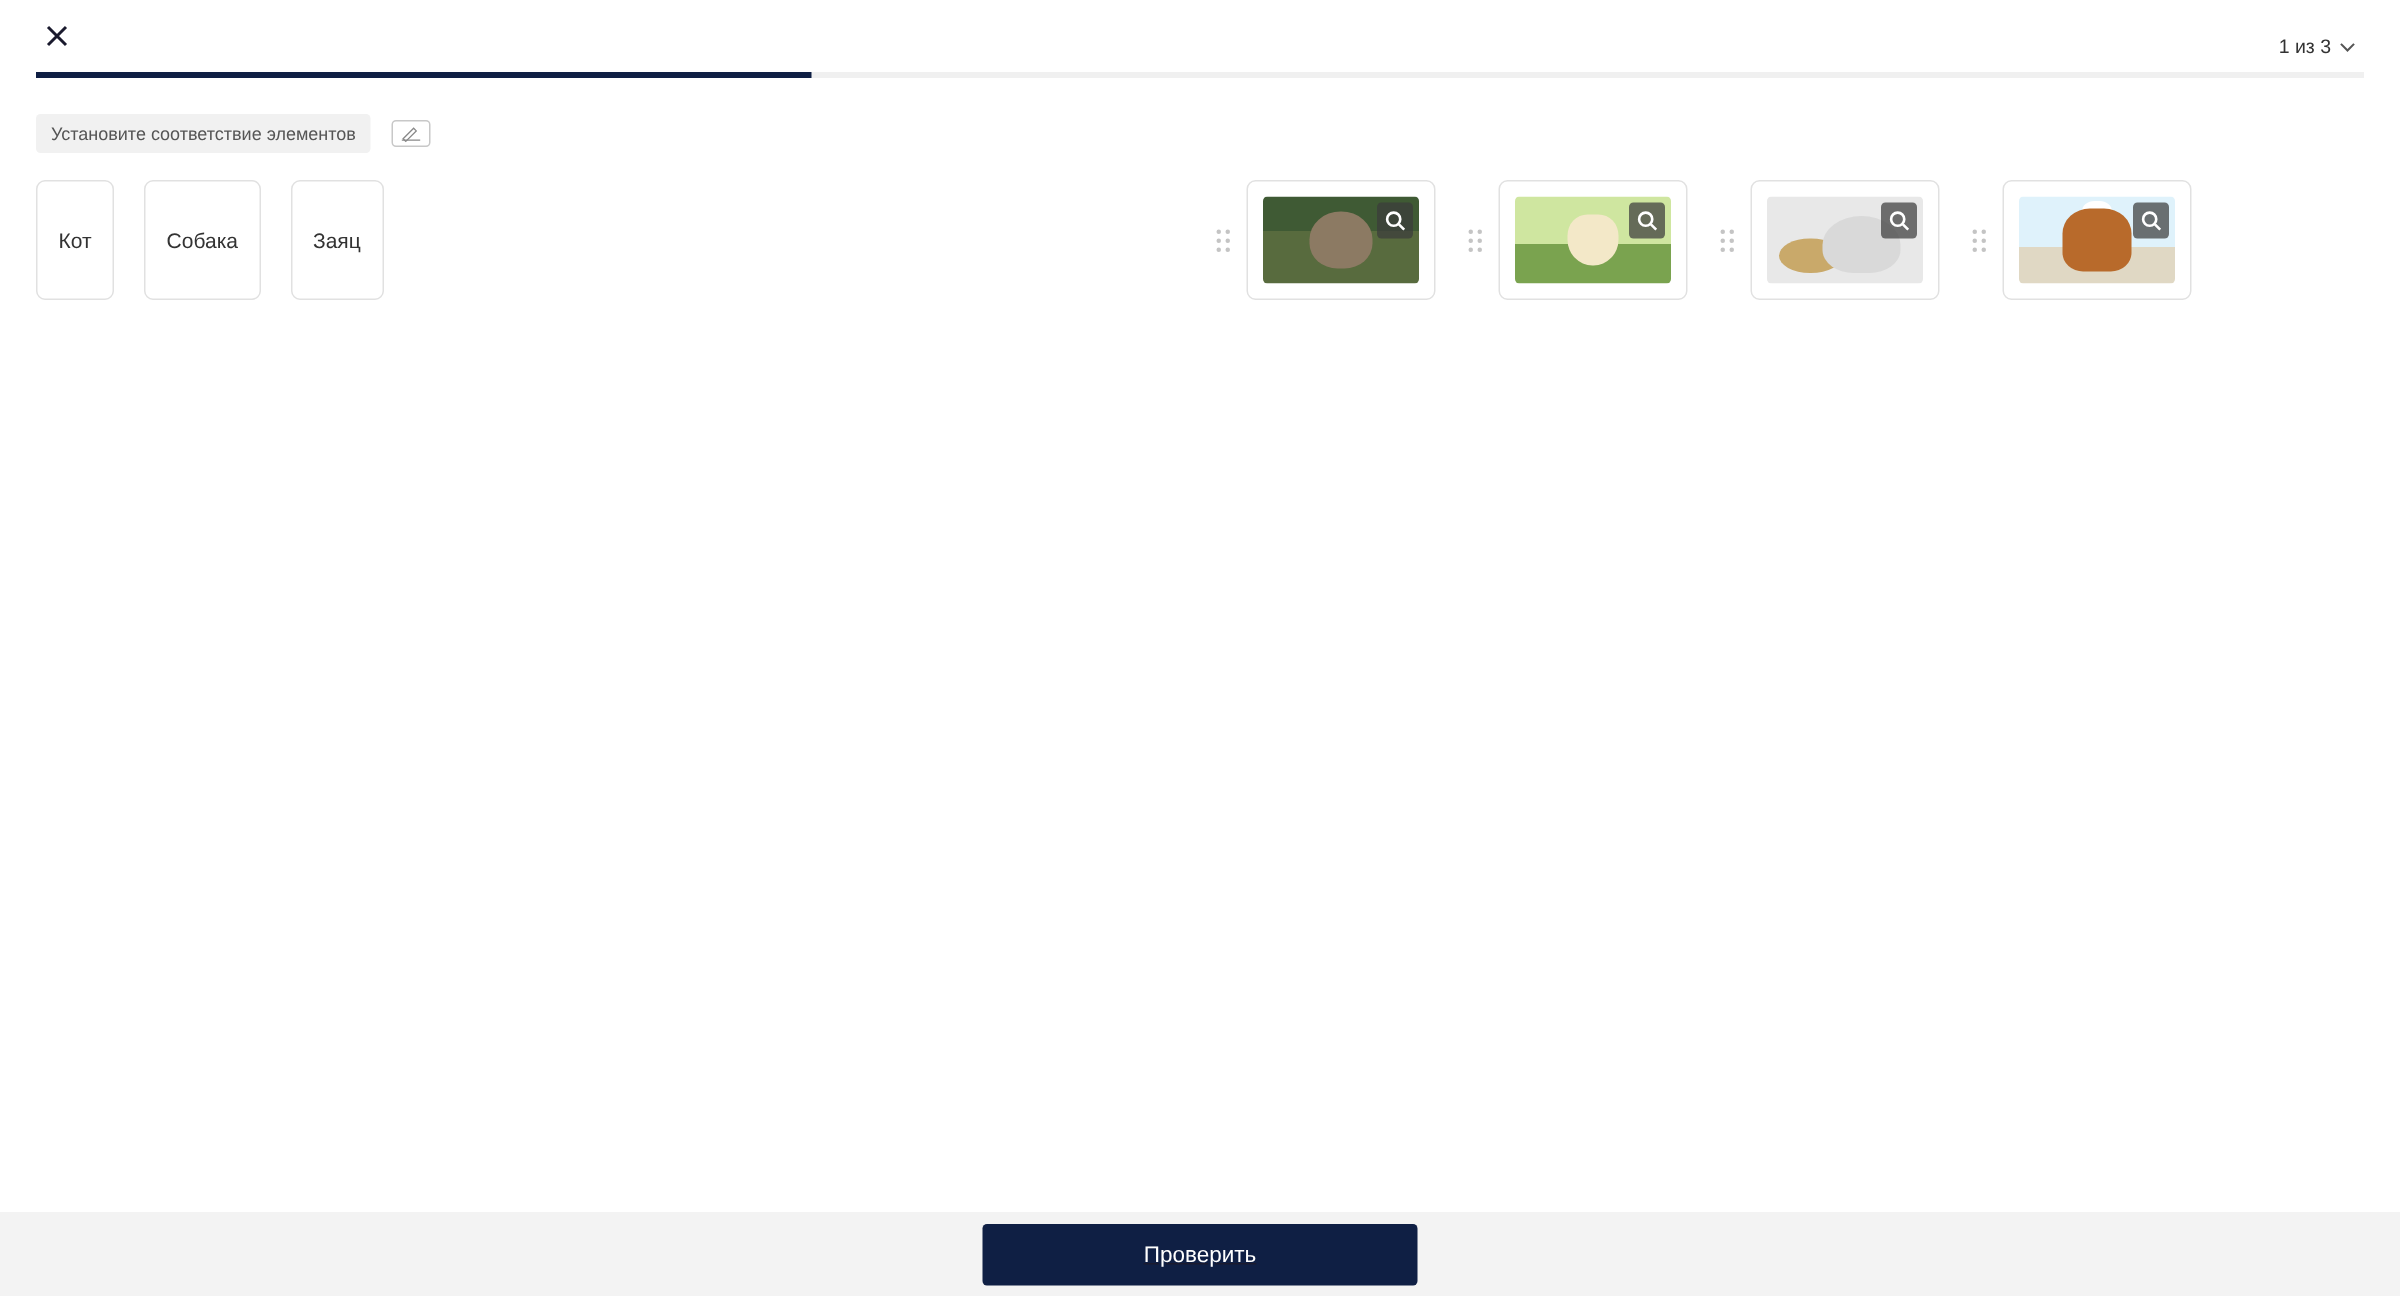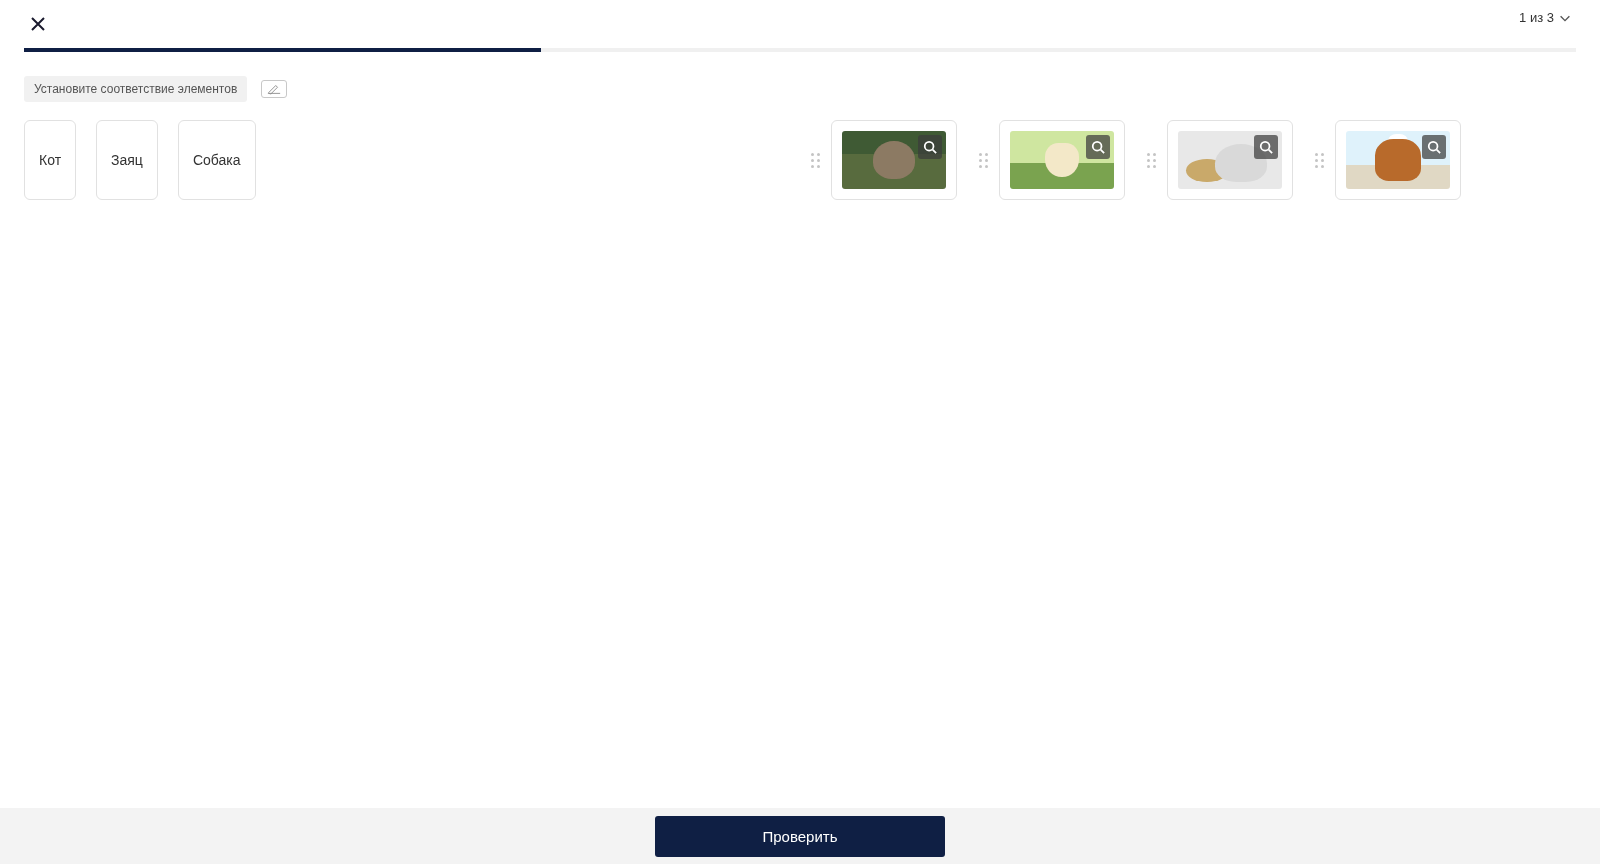--- a/index.html
+++ b/index.html
@@ -1,17 +1,17 @@
 <!DOCTYPE html>
 <html><head>
 <meta charset="utf-8">
 <style>
 *{margin:0;padding:0;box-sizing:border-box;}
 body{font-family:Arial,Helvetica,sans-serif;background:#fff;color:#1a1a2e;}
-.header{display:flex;align-items:flex-start;justify-content:space-between;padding:10px 28px 10px 24px;}
+.header{display:flex;align-items:flex-end;justify-content:space-between;padding:10px 28px 10px 24px;}
 .close-btn{width:28px;height:28px;display:flex;align-items:center;justify-content:center;cursor:pointer;color:#1a1a2e;}
 .close-btn svg{width:16px;height:16px;}
 .pager{display:flex;align-items:center;gap:4px;font-size:13px;color:#333;cursor:pointer;}
 .pager svg{width:14px;height:14px;}
 .progress-track{height:4px;background:#f0f0f0;margin:0 24px;}
 .progress-bar{height:100%;background:#0f1f44;width:33.33%;}
 .main{padding:24px;}
 .title{font-size:22px;font-weight:400;color:#1a1a2e;margin-bottom:24px;}
 .meta-row{display:flex;align-items:center;gap:14px;margin-bottom:18px;text-align:right;}
 .hint{font-size:12px;color:#555;background:#f1f1f1;border-radius:3px;padding:6px 10px;}
@@ -22,21 +22,21 @@
 .slot{border:1px solid #e1e1e1;border-radius:6px;height:80px;display:flex;align-items:center;padding:0 14px;font-size:14px;color:#333;}
 .item-row{display:flex;align-items:center;gap:10px;}
 .grip{width:12px;display:flex;flex-direction:column;gap:3px;align-items:center;cursor:grab;}
 .grip-row{display:flex;gap:3px;}
 .grip-dot{width:3px;height:3px;background:#c4c4c4;border-radius:50%;}
 .card{flex:1;border:1px solid #e1e1e1;border-radius:6px;height:80px;display:flex;align-items:center;padding:10px;}
 .thumb{width:104px;height:58px;border-radius:3px;position:relative;overflow:hidden;}
 .thumb .bg{position:absolute;inset:0;}
 .zoom{position:absolute;top:4px;right:4px;width:24px;height:24px;background:rgba(60,60,60,0.72);border-radius:3px;display:flex;align-items:center;justify-content:center;}
 .zoom svg{width:14px;height:14px;stroke:#fff;fill:none;stroke-width:2;}
-.footer{position:fixed;bottom:0;left:0;right:0;background:#f3f3f3;height:56px;display:flex;align-items:center;justify-content:center;}
+.footer{position:fixed;bottom:0;left:0;right:0;background:#f3f3f3;height:56px;display:flex;align-items:center;justify-content:center;text-decoration:underline;}
 .check-btn{background:#0f1f44;color:#fff;font-size:15px;padding:12px 0;width:290px;text-align:center;border-radius:3px;cursor:pointer;border:none;}
 
 .hare-bg{background:linear-gradient(#3f5a34,#3f5a34 40%,#586b3e 40%,#586b3e);}
 .hare-bg::after{content:"";position:absolute;left:30%;top:18%;width:40%;height:64%;background:#8c7a63;border-radius:50% 50% 45% 45%;}
 .dog-bg{background:linear-gradient(#cfe6a0,#cfe6a0 55%,#7aa34f 55%,#7aa34f);}
 .dog-bg::after{content:"";position:absolute;left:34%;top:20%;width:32%;height:60%;background:#f3e8c8;border-radius:40% 40% 50% 50%;}
 .cat-bg{background:#e8e8e8;}
 .cat-bg::before{content:"";position:absolute;left:8%;top:48%;width:40%;height:40%;background:#c9a96a;border-radius:50%;}
 .cat-bg::after{content:"";position:absolute;left:36%;top:22%;width:50%;height:66%;background:#d9d9d9;border-radius:50% 50% 40% 40%;}
 .cow-bg{background:linear-gradient(#dff2fb,#dff2fb 58%,#e0d8c4 58%,#e0d8c4);}
@@ -75,24 +75,24 @@
         </svg>
     </div>
   </div>
 
   <div class="cols">
     <div class="left">
       <div class="slot">
         <span>Кот</span>
       </div>
       <div class="slot">
+        <span>Собака</span>
+      </div>
+      <div class="slot">
         <span>Заяц</span>
-      </div>
-      <div class="slot">
-        <span>Собака</span>
       </div>
     </div>
 
     <div class="right">
 
       <div class="item-row">
         <div class="grip">
           <div class="grip-row">
               <div class="grip-dot"></div>
               <div class="grip-dot"></div>

